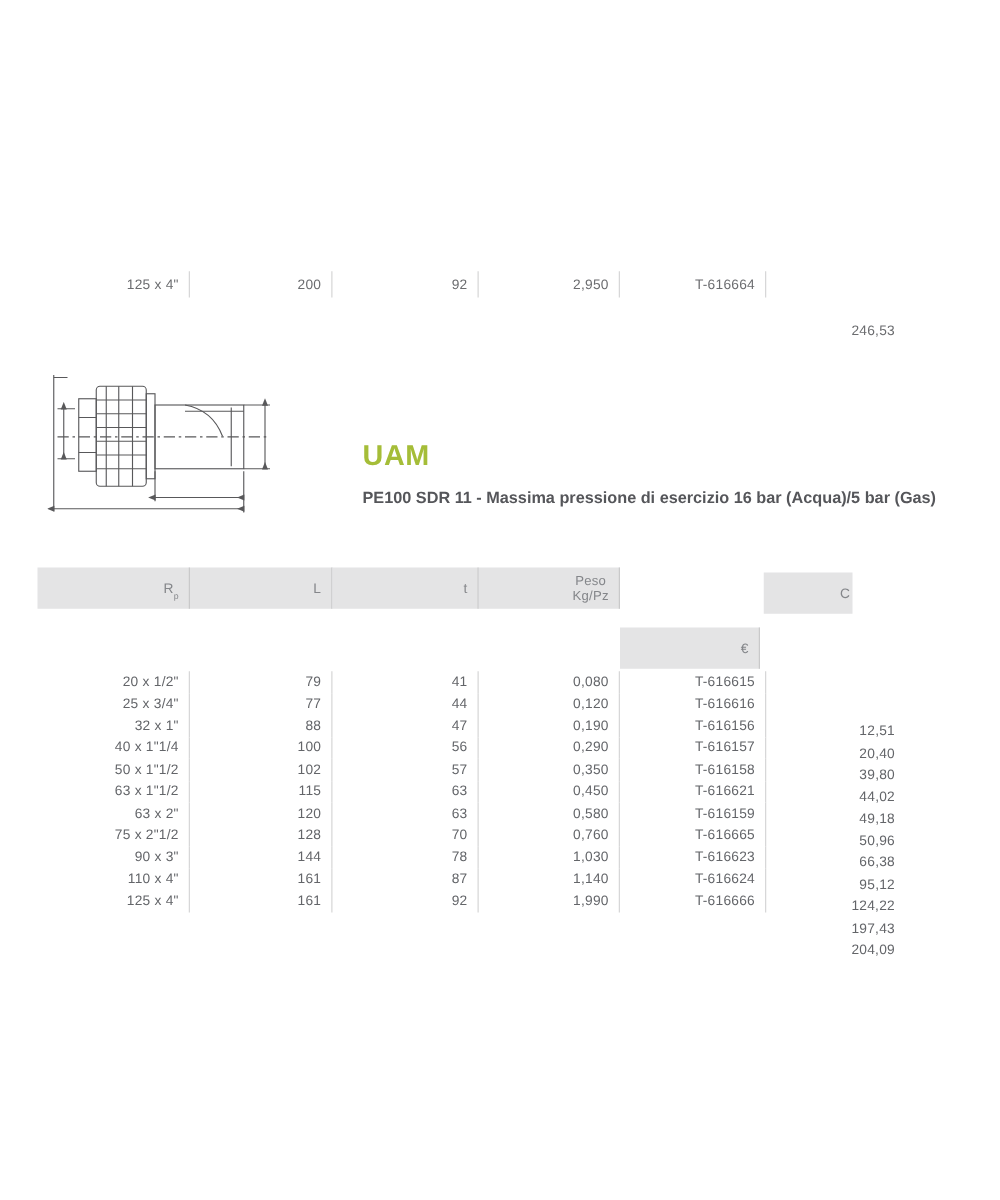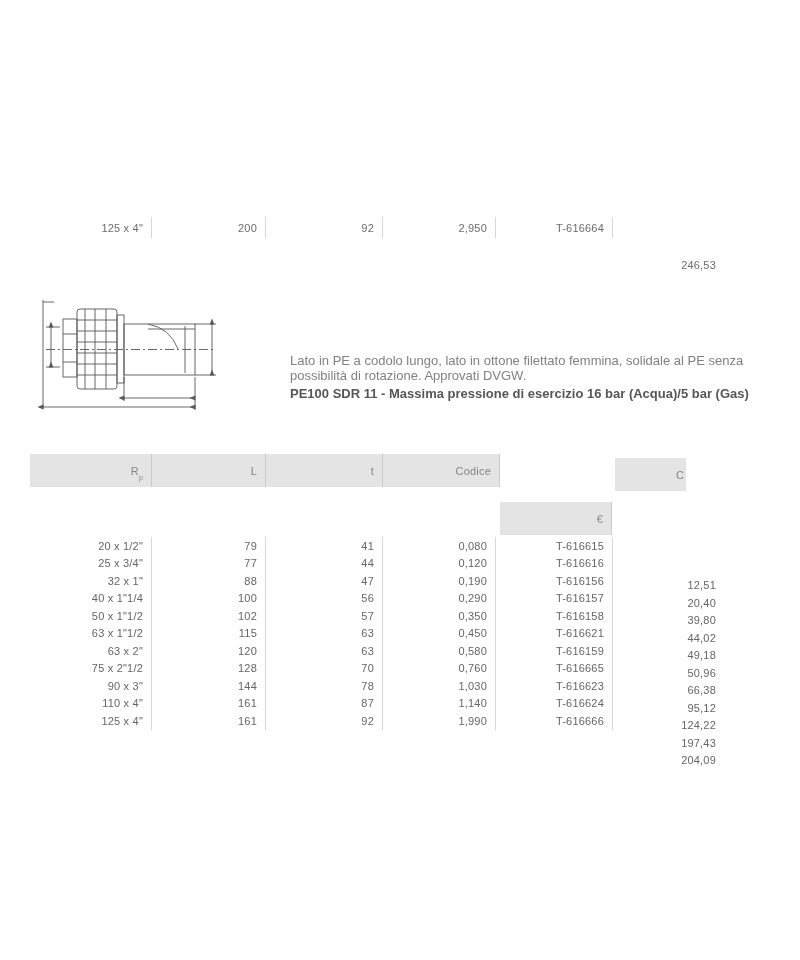--- a/index.html
+++ b/index.html
@@ -25,21 +25,21 @@
 
   
   .drawing{position:absolute;left:38px;top:294px;width:236px;height:122px;}
   .drawing svg{display:block;width:236px;height:122px;}
 
   
   .product{position:absolute;left:290px;top:352px;width:508px;}
   .prod-code{font-size:23px;font-weight:bold;color:var(--accent,#a5bd38);letter-spacing:.5px;line-height:24px;}
   .prod-title{margin-top:5px;font-size:13px;font-weight:bold;color:#55565a;line-height:15px;}
   .prod-desc{margin-top:1px;font-size:13px;color:#808184;line-height:15px;}
-  .prod-note{margin-top:3px;font-size:13px;font-weight:bold;color:#55565a;line-height:15px;}
+  .prod-note{margin-top:14px;font-size:13px;font-weight:bold;color:#55565a;line-height:15px;}
 
   
   .ptable{position:absolute;left:30px;top:454px;width:770px;}
   .thead{display:flex;align-items:flex-start;}
   .th{
     height:33px;background:var(--hbg,#e4e4e5);
     border-right:1px solid #c9c9ca;box-sizing:border-box;
     display:flex;align-items:center;justify-content:flex-end;
     padding-right:8px;font-size:11px;color:#84868a;letter-spacing:.2px;
   }
@@ -122,32 +122,37 @@
         <line x1="157" y1="83" x2="157" y2="116"></line>
 
         <line x1="86" y1="104" x2="157" y2="104" marker-start="url(#arr)" marker-end="url(#arr)"></line>
 
         <line x1="5" y1="113" x2="157" y2="113" marker-start="url(#arr)" marker-end="url(#arr)"></line>
       </g>
     </svg>
   </div>
 
   <div class="product">
-    <div class="prod-desc">Lato in PE a codolo lungo, lato in ottone filettato femmina, solidale al PE senza possibilità di rotazione. Approvati DVGW.</div>
+    <div class="prod-code">UAM</div>
     <div class="prod-note">PE100 SDR 11 - Massima pressione di esercizio 16 bar (Acqua)/5 bar (Gas)</div>
   </div>
 
   <div class="ptable">
     <div class="thead">
       <div class="th c1">
         <span><span>R</span><sub>p</sub></span>
       </div>
       <div class="th c2">L</div>
       <div class="th c3">t</div>
-      <div class="th c5">Codice</div>
+      <div class="th c4">
+        <div class="two-line">
+          <div>Peso</div>
+          <div>Kg/Pz</div>
+        </div>
+      </div>
       <div class="th c6">€</div>
       <div class="th-partial">C</div>
     </div>
     <div class="tbody">
         <div class="tr">
           <div class="td c1">20 x 1/2"</div>
           <div class="td c2">79</div>
           <div class="td c3">41</div>
           <div class="td c4">0,080</div>
           <div class="td c5">T-616615</div>

